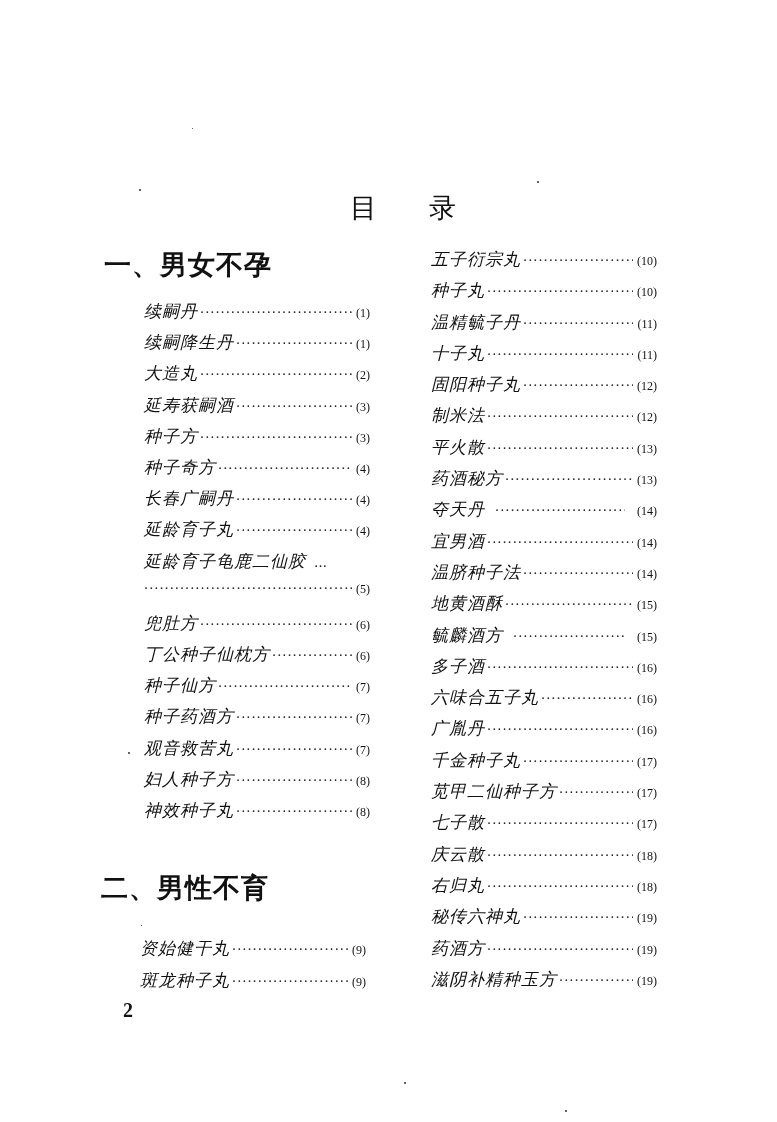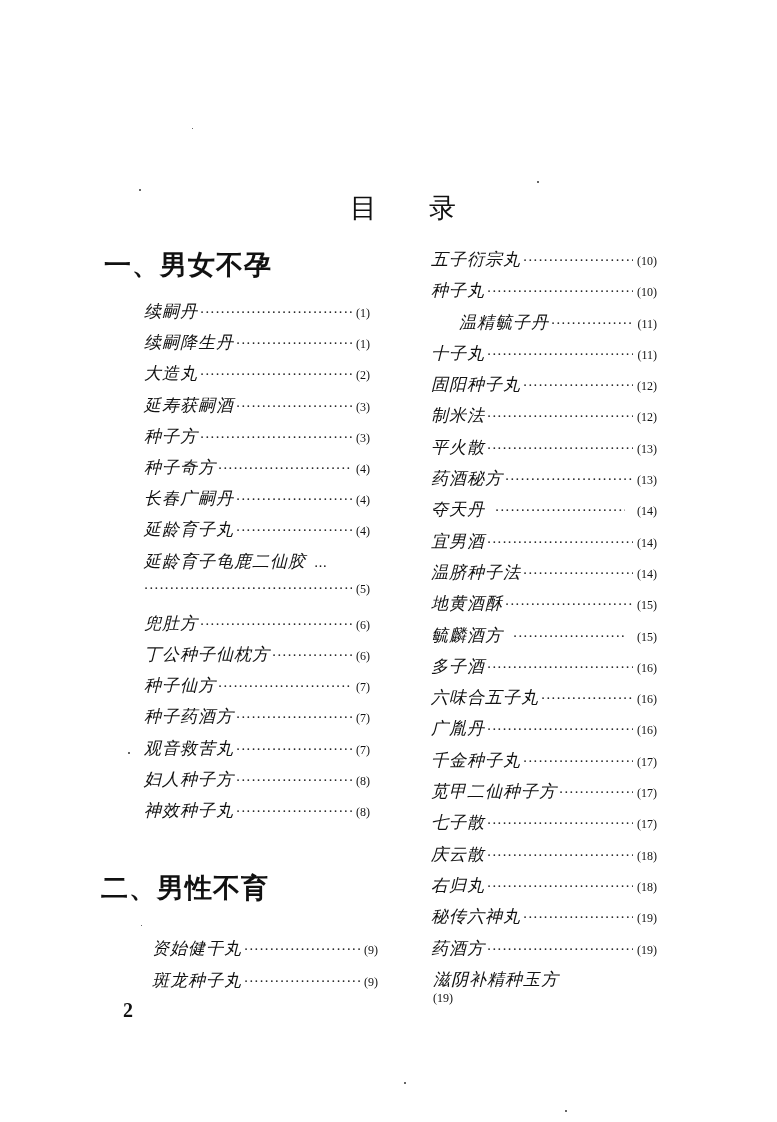--- a/index.html
+++ b/index.html
@@ -72,21 +72,21 @@
       font-size: 12px;
     }
     .toc-item.cont .toc-trail {
       font-size: 13px;
       margin-left: 8px;
       letter-spacing: 1px;
     }
     .toc-item.dots-only .toc-dots { margin-left: 0; }
 
     #list-sec1 { left: 144px; top: 300px; width: 226px; }
-    #list-sec2 { left: 140px; top: 937px; width: 226px; margin-left: 12px; }
+    #list-sec2 { left: 140px; top: 937px; width: 226px; }
     #list-right { left: 431px; top: 248px; width: 226px; }
 
     .page-number {
       position: absolute;
       left: 123px;
       top: 999px;
       font-family: "Liberation Serif", "DejaVu Serif", serif;
       font-weight: bold;
       font-size: 20px;
     }
@@ -209,21 +209,21 @@
     <li class="toc-item" style="height: 31.3px;">
       <span class="toc-name">五子衍宗丸</span>
       <span class="toc-dots"></span>
       <span class="toc-page">(10)</span>
     </li>
     <li class="toc-item" style="height: 31.3px;">
       <span class="toc-name">种子丸</span>
       <span class="toc-dots"></span>
       <span class="toc-page">(10)</span>
     </li>
-    <li class="toc-item" style="height: 31.3px; margin-left: 28px;">
+    <li class="toc-item" style="height: 31.3px;">
       <span class="toc-name">温精毓子丹</span>
       <span class="toc-dots"></span>
       <span class="toc-page">(11)</span>
     </li>
     <li class="toc-item" style="height: 31.3px;">
       <span class="toc-name">十子丸</span>
       <span class="toc-dots"></span>
       <span class="toc-page">(11)</span>
     </li>
     <li class="toc-item" style="height: 31.3px;">
@@ -314,21 +314,21 @@
     <li class="toc-item" style="height: 31.3px;">
       <span class="toc-name">秘传六神丸</span>
       <span class="toc-dots"></span>
       <span class="toc-page">(19)</span>
     </li>
     <li class="toc-item" style="height: 31.3px;">
       <span class="toc-name">药酒方</span>
       <span class="toc-dots"></span>
       <span class="toc-page">(19)</span>
     </li>
-    <li class="toc-item" style="height: 31.3px; flex-direction: column;">
+    <li class="toc-item" style="height: 31.3px;">
       <span class="toc-name">滋阴补精种玉方</span>
       <span class="toc-dots"></span>
       <span class="toc-page">(19)</span>
     </li>
   </ul>
 
 <div class="page-number">2</div>
 
 <div class="speck" style="left:192px;top:128px;width:1px;height:1px;"></div>
 <div class="speck" style="left:139px;top:189px;"></div>

